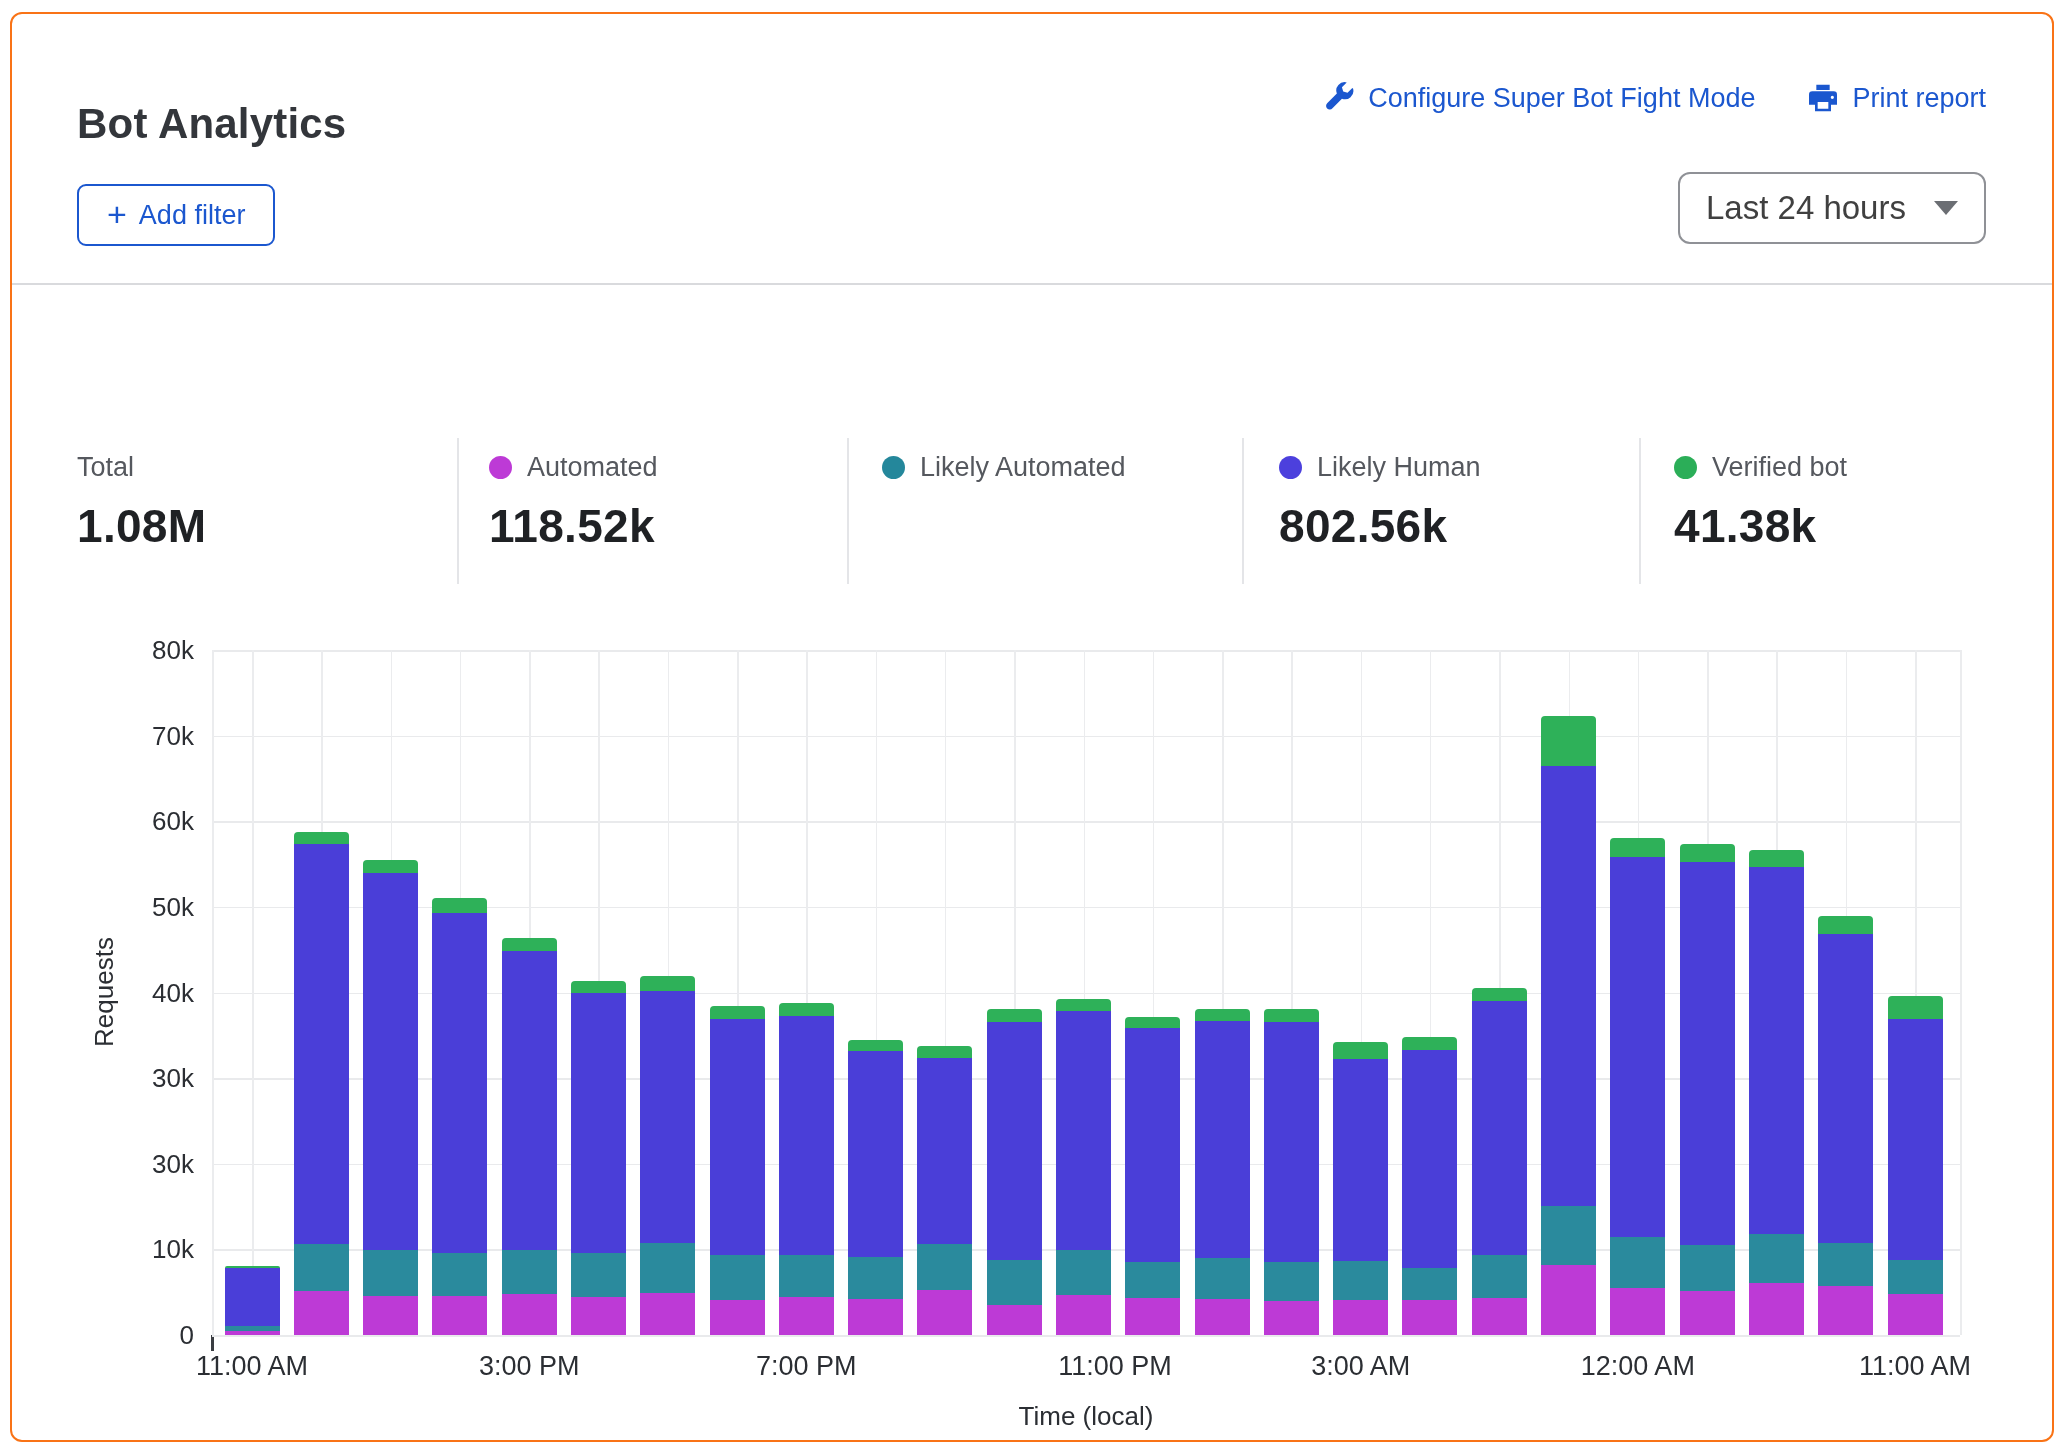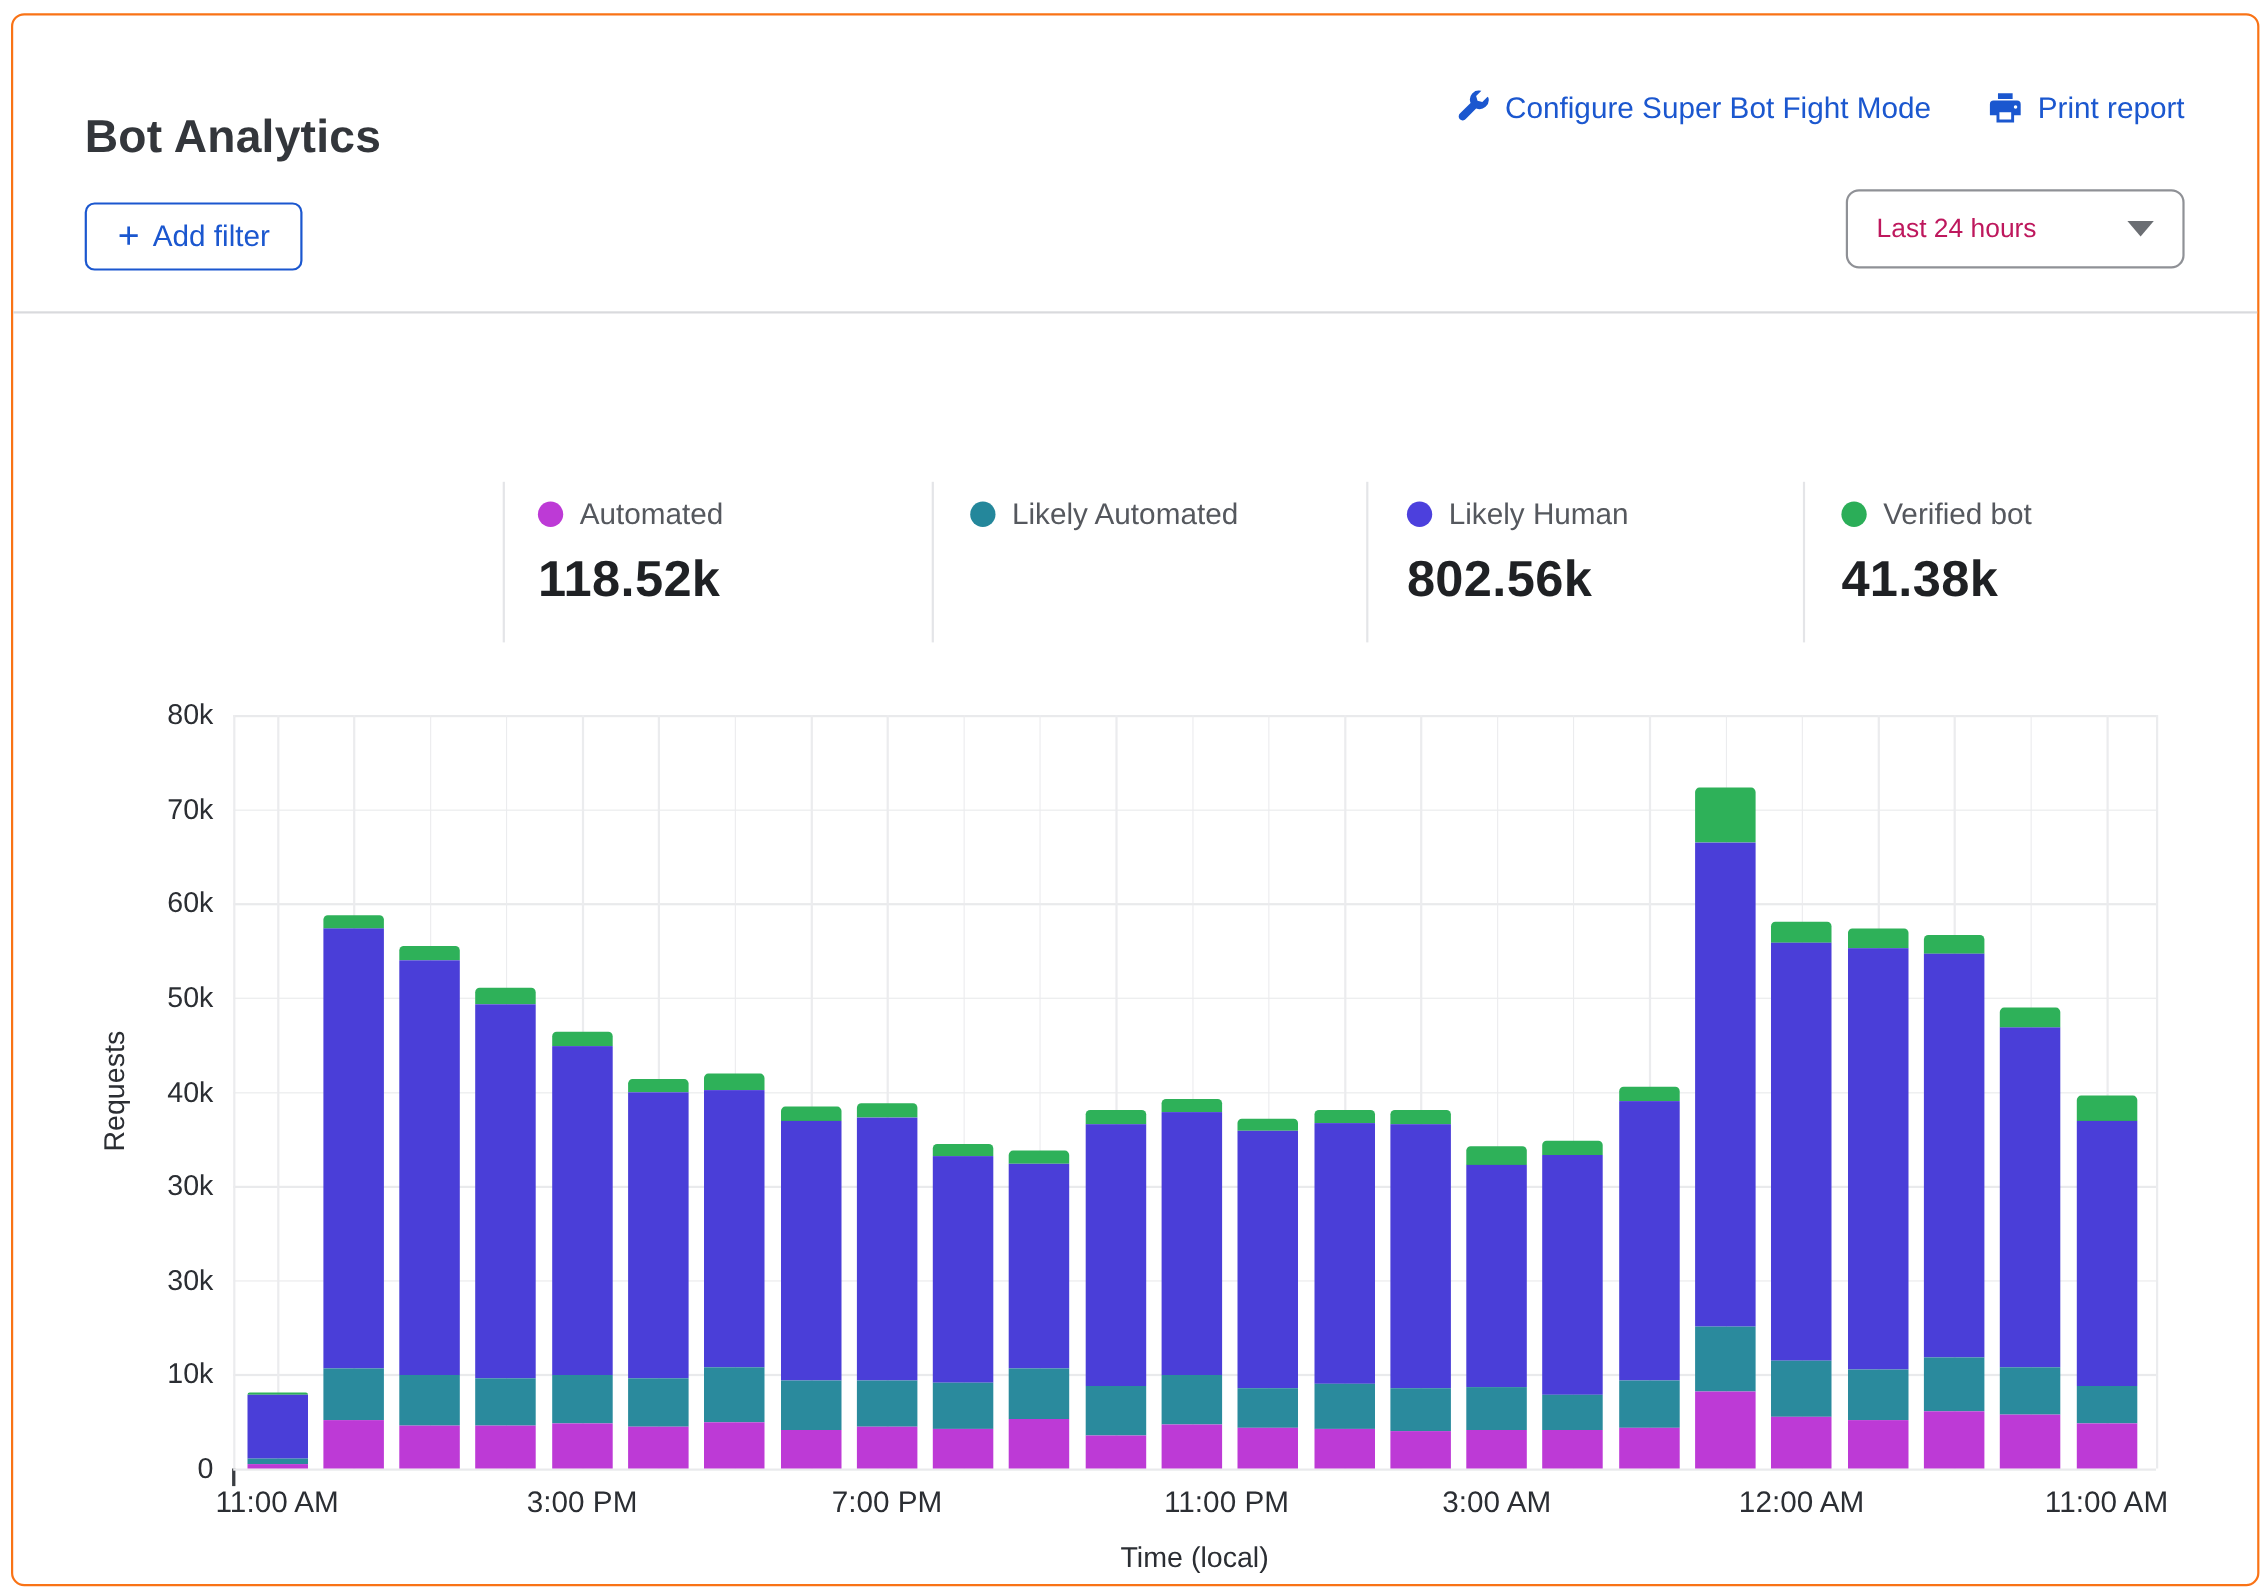--- a/index.html
+++ b/index.html
@@ -30,21 +30,21 @@
     border:2.5px solid;border-radius:9px;cursor:pointer;
     font-size:27px;font-family:"Liberation Sans",sans-serif;
   }
   .add-filter-btn .plus{font-size:34px;font-weight:400;line-height:1;margin-top:-3px;}
   .time-select{
     position:absolute;right:66px;top:158px;width:308px;height:72px;
     border:2.5px solid #8f9196;border-radius:12px;background:#fff;
     display:flex;align-items:center;justify-content:space-between;
     padding:0 26px;box-sizing:border-box;cursor:pointer;
   }
-  .time-select .val{font-size:24px;color:#be185d;}
+  .time-select .val{font-size:33px;color:#404040;}
   .caret{
     width:0;height:0;border-left:12px solid transparent;border-right:12px solid transparent;
     border-top:14px solid #6b6e73;
   }
   .header-divider{
     position:absolute;left:0;right:0;top:269px;height:2px;background:#d9dadd;
   }
   
   .section-title-row{
     position:absolute;left:65px;top:352px;display:flex;align-items:center;gap:18px;
@@ -117,20 +117,26 @@
 
   <div class="time-select">
     <span class="val">Last 24 hours</span>
     <span class="caret"></span>
   </div>
 
   <div class="header-divider"></div>
 
 
   <div class="stats-row" id="stats-row">
+      <div class="stat" style="left: 65px;">
+        <div class="stat-label-row">
+          <span class="stat-label">Total</span>
+        </div>
+        <div class="stat-value">1.08M</div>
+      </div>
       <div class="stat" style="left: 477px;">
         <div class="stat-label-row">
           <span class="stat-dot" style="background: rgb(189, 58, 214);"></span>
           <span class="stat-label">Automated</span>
         </div>
         <div class="stat-value">118.52k</div>
       </div>
       <div class="stat" style="left: 870px;">
         <div class="stat-label-row">
           <span class="stat-dot" style="background: rgb(36, 135, 155);"></span>

